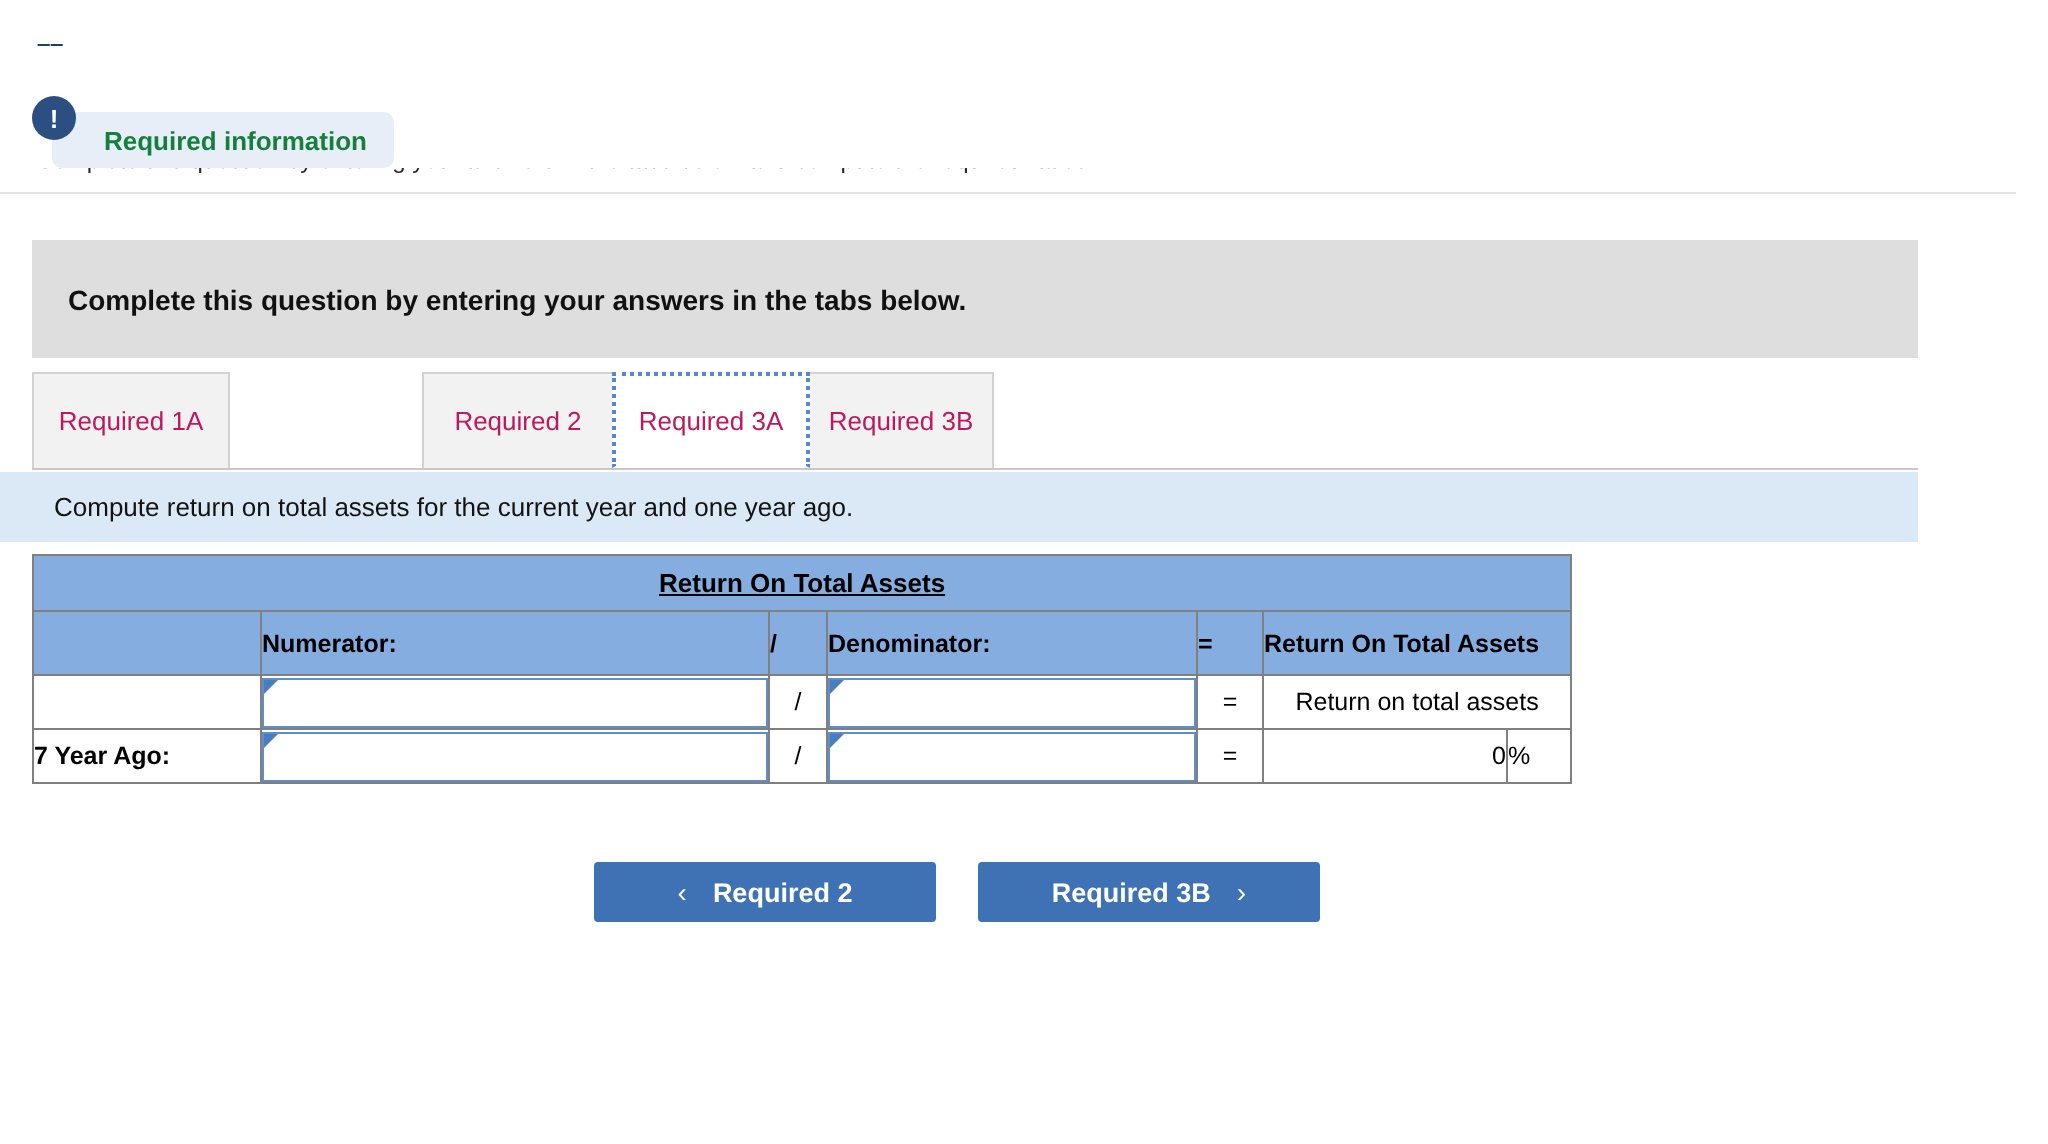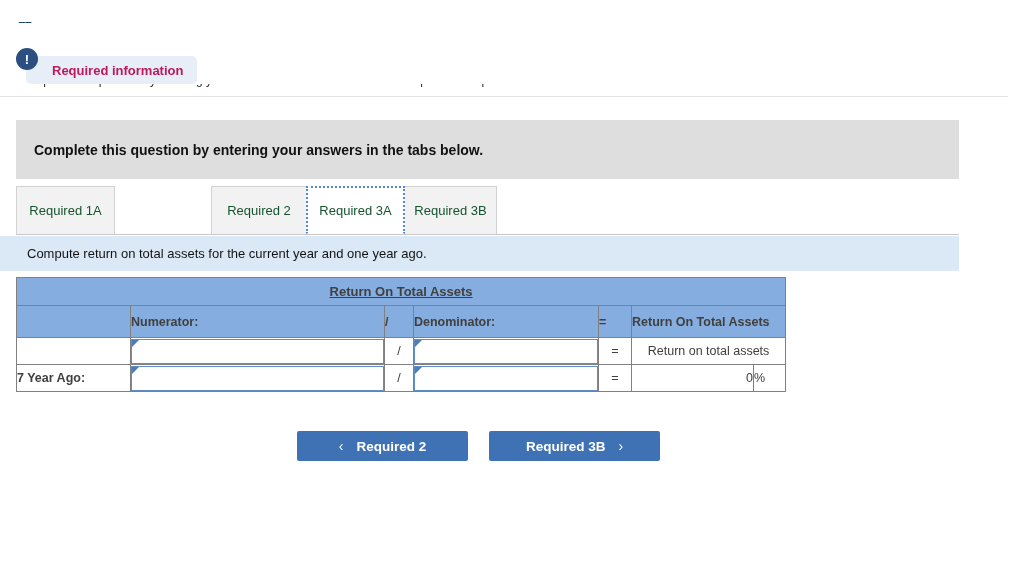--- a/index.html
+++ b/index.html
@@ -45,21 +45,21 @@
     top: 0;
     height: 28px;
     background: #e7eef8;
     border-radius: 5px;
     padding: 0 14px 0 26px;
     display: flex;
     align-items: center;
     box-sizing: border-box;
   }
   .req-pill-text {
-    color: #be185d;
+    color: #15803d;
     font-size: 13px;
     font-weight: bold;
     white-space: nowrap;
   }
   .req-icon {
     position: absolute;
     left: 0;
     top: -8px;
     width: 22px;
     height: 22px;
@@ -132,21 +132,21 @@
     top: 0;
     height: 48px;
     background: #f2f2f2;
     border: 1px solid #d2d2d2;
     border-bottom: none;
     box-sizing: border-box;
     display: flex;
     align-items: center;
     justify-content: center;
     font-size: 13px;
-    color: #14532d;
+    color: #be185d;
     white-space: nowrap;
     cursor: pointer;
   }
   .tab.active {
     background: #ffffff;
     border: 2px dotted #5588cc;
     border-bottom: 1px solid #ffffff;
     z-index: 3;
   }
 
@@ -176,21 +176,21 @@
     top: 277px;
     width: 769px;
     border-collapse: collapse;
     table-layout: fixed;
   }
   .rtoa-table td, .rtoa-table th {
     border: 1px solid #808080;
     padding: 0;
     height: 27px;
     font-size: 12.5px;
-    color: #404040;
+    color: #000000;
     font-weight: normal;
     box-sizing: border-box;
   }
   .title-cell {
     background: #85ade0;
     text-align: center;
     font-weight: bold !important;
     font-size: 13px !important;
     height: 28px !important;
   }

